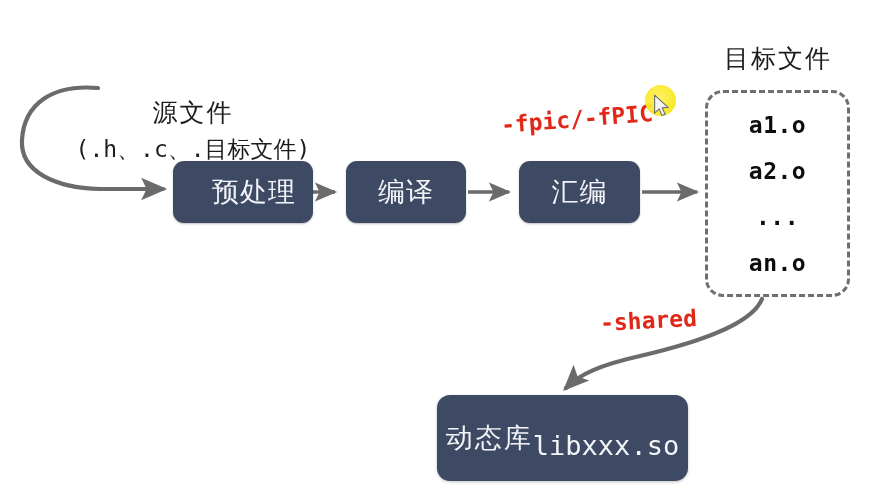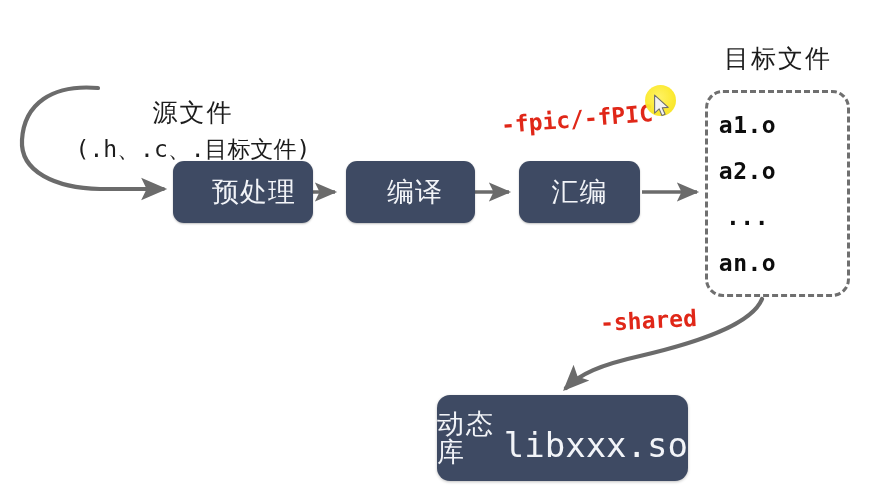--- a/index.html
+++ b/index.html
@@ -34,21 +34,21 @@
     display: flex;
     align-items: center;
     justify-content: center;
     color: #f2f4f8;
     font-family: "Liberation Sans", sans-serif;
     font-size: 27px;
     letter-spacing: 1px;
     box-shadow: 0 1px 2px rgba(0,0,0,0.25);
   }
   #box-preprocess { left: 173px; top: 161px; width: 118px; height: 62px; padding-left: 22px; }
-  #box-compile    { left: 346px; top: 161px; width: 120px; height: 62px; padding-left: 9px; }
+  #box-compile    { left: 346px; top: 161px; width: 120px; height: 62px; }
   #box-assemble   { left: 519px; top: 161px; width: 121px; height: 62px; }
 
   
   #box-dynlib {
     position: absolute;
     left: 437px;
     top: 395px;
     width: 251px;
     height: 86px;
     background: #3e4a63;
@@ -61,21 +61,21 @@
     box-shadow: 0 1px 3px rgba(0,0,0,0.25);
   }
   #box-dynlib .dyn-title {
     font-family: "Liberation Sans", sans-serif;
     font-size: 27px;
     letter-spacing: 2px;
     line-height: 1.05;
   }
   #box-dynlib .dyn-file {
     font-family: "DejaVu Sans Mono", monospace;
-    font-size: 34px;
+    font-size: 27px;
     letter-spacing: 0px;
     line-height: 1.15;
     margin-top: 15px;
   }
 
   
   #src-caption {
     position: absolute;
     left: 48px;
     top: 52px;
@@ -115,21 +115,21 @@
     left: 705px;
     top: 90px;
     width: 145px;
     height: 207px;
     border: 3px dashed #6f6f6f;
     border-radius: 18px;
     box-sizing: border-box;
   }
   #objects-list {
     position: absolute;
-    left: 675px;
+    left: 705px;
     top: 90px;
     width: 145px;
     height: 207px;
     display: flex;
     flex-direction: column;
     align-items: center;
     justify-content: space-around;
     padding: 12px 0 10px 0;
     box-sizing: border-box;
   }

